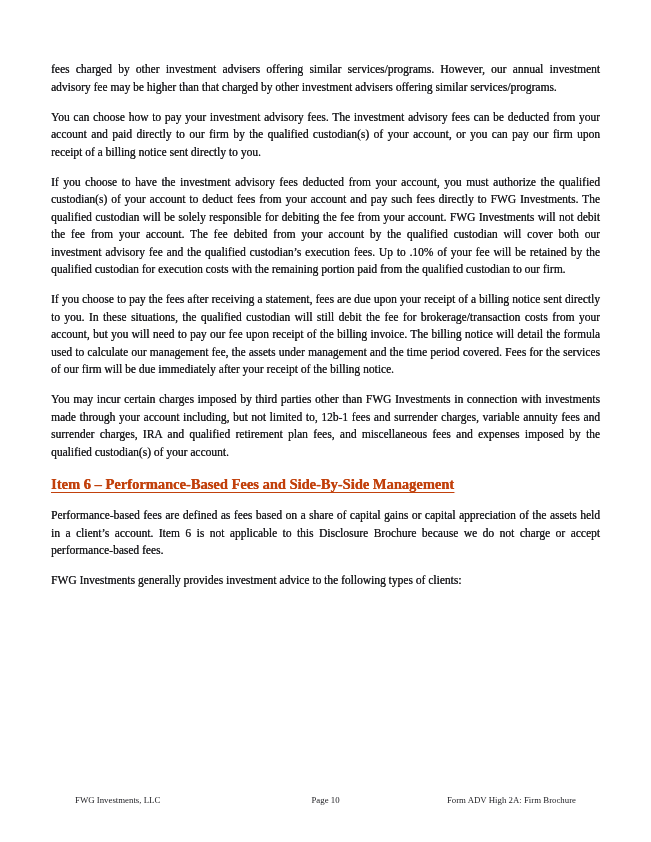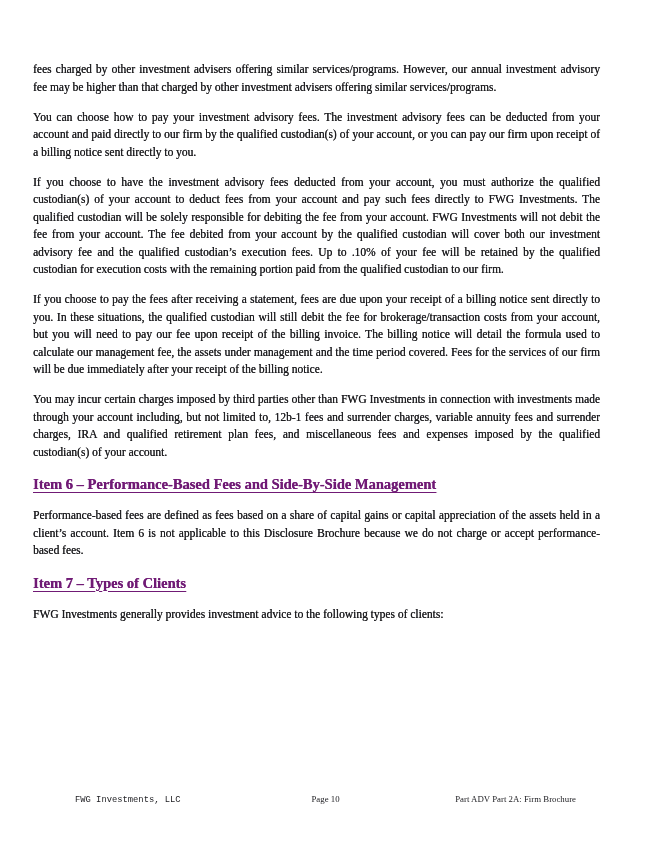--- a/index.html
+++ b/index.html
@@ -11,35 +11,35 @@
     position: relative;
     width: 651px;
     height: 842px;
     background: #ffffff;
     overflow: hidden;
     box-sizing: border-box;
     font-family: "Liberation Serif", "DejaVu Serif", serif;
     color: #1e1e21;
   }
   .content {
-    padding: 61px 51px 0 33px;
+    padding: 61px 51px 0 51px;
   }
   .body-para {
     margin: 0 0 12.5px 0;
     font-size: 11.5px;
     line-height: 17.5px;
     text-align: justify;
     text-shadow: 0.2px 0 0 currentColor; 
   }
   .section-heading {
     margin: 14px 0 14px 0;
     font-size: 14.5px;
     line-height: 18px;
     font-weight: bold;
-    color: #701a75;
+    color: #c2410c;
     text-decoration: underline;
     text-decoration-thickness: 1.4px;
     text-underline-offset: 2.5px;
     text-shadow: 0.3px 0 0 currentColor;
   }
   .italic {
   }
   .client-list {
     margin: 8px 0 0 0;
     padding: 0 0 0 29px;
@@ -57,21 +57,21 @@
     left: 75px;
     right: 75px;
     bottom: 36px;
     display: grid;
     grid-template-columns: 1fr auto 1fr;
     align-items: baseline;
     font-size: 8.8px;
     line-height: 12px;
     color: #222226;
   }
-  .footer .f-left   { justify-self: start; font-family: Liberation Mono, monospace; }
+  .footer .f-left   { justify-self: start; }
   .footer .f-center { justify-self: center; }
   .footer .f-right  { justify-self: end; }
 </style>
 </head>
 <body>
 
 <div class="page">
   <div class="content">
 
     <p class="body-para">fees charged by other investment advisers offering similar services/programs. However, our annual investment advisory fee may be higher than that charged by other investment advisers offering similar services/programs.</p>
@@ -82,25 +82,24 @@
 
 
     <p class="body-para">If you choose to pay the fees after receiving a statement, fees are due upon your receipt of a billing notice sent directly to you. In these situations, the qualified custodian will still debit the fee for brokerage/transaction costs from your account, but you will need to pay our fee upon receipt of the billing invoice. The billing notice will detail the formula used to calculate our management fee, the assets under management and the time period covered. Fees for the services of our firm will be due immediately after your receipt of the billing notice.</p>
 
     <p class="body-para">You may incur certain charges imposed by third parties other than FWG Investments in connection with investments made through your account including, but not limited to, 12b-1 fees and surrender charges, variable annuity fees and surrender charges, IRA and qualified retirement plan fees, and miscellaneous fees and expenses imposed by the qualified custodian(s) of your account.</p>
 
     <h2 class="section-heading">Item 6 – Performance-Based Fees and Side-By-Side Management</h2>
 
     <p class="body-para"><span>Performance-based fees are defined as fees based on a share of capital gains or capital appreciation of the assets held in a client’s account. </span><span class="italic">Item 6</span><span> is not applicable to this Disclosure Brochure because we do not charge or accept performance-based fees.</span></p>
 
-    <h2 class="section-heading">Item 7 – Types of Clients</h2>
 
     <p class="body-para">FWG Investments generally provides investment advice to the following types of clients:</p>
 
 
   </div>
 
   <div class="footer">
     <span class="f-left">FWG Investments, LLC</span>
     <span class="f-center">Page 10</span>
-    <span class="f-right"><span>Part ADV Part 2A: </span><span class="italic">Firm Brochure</span></span>
+    <span class="f-right"><span>Form ADV High 2A: </span><span class="italic">Firm Brochure</span></span>
   </div>
 </div>
 
 </body></html>

